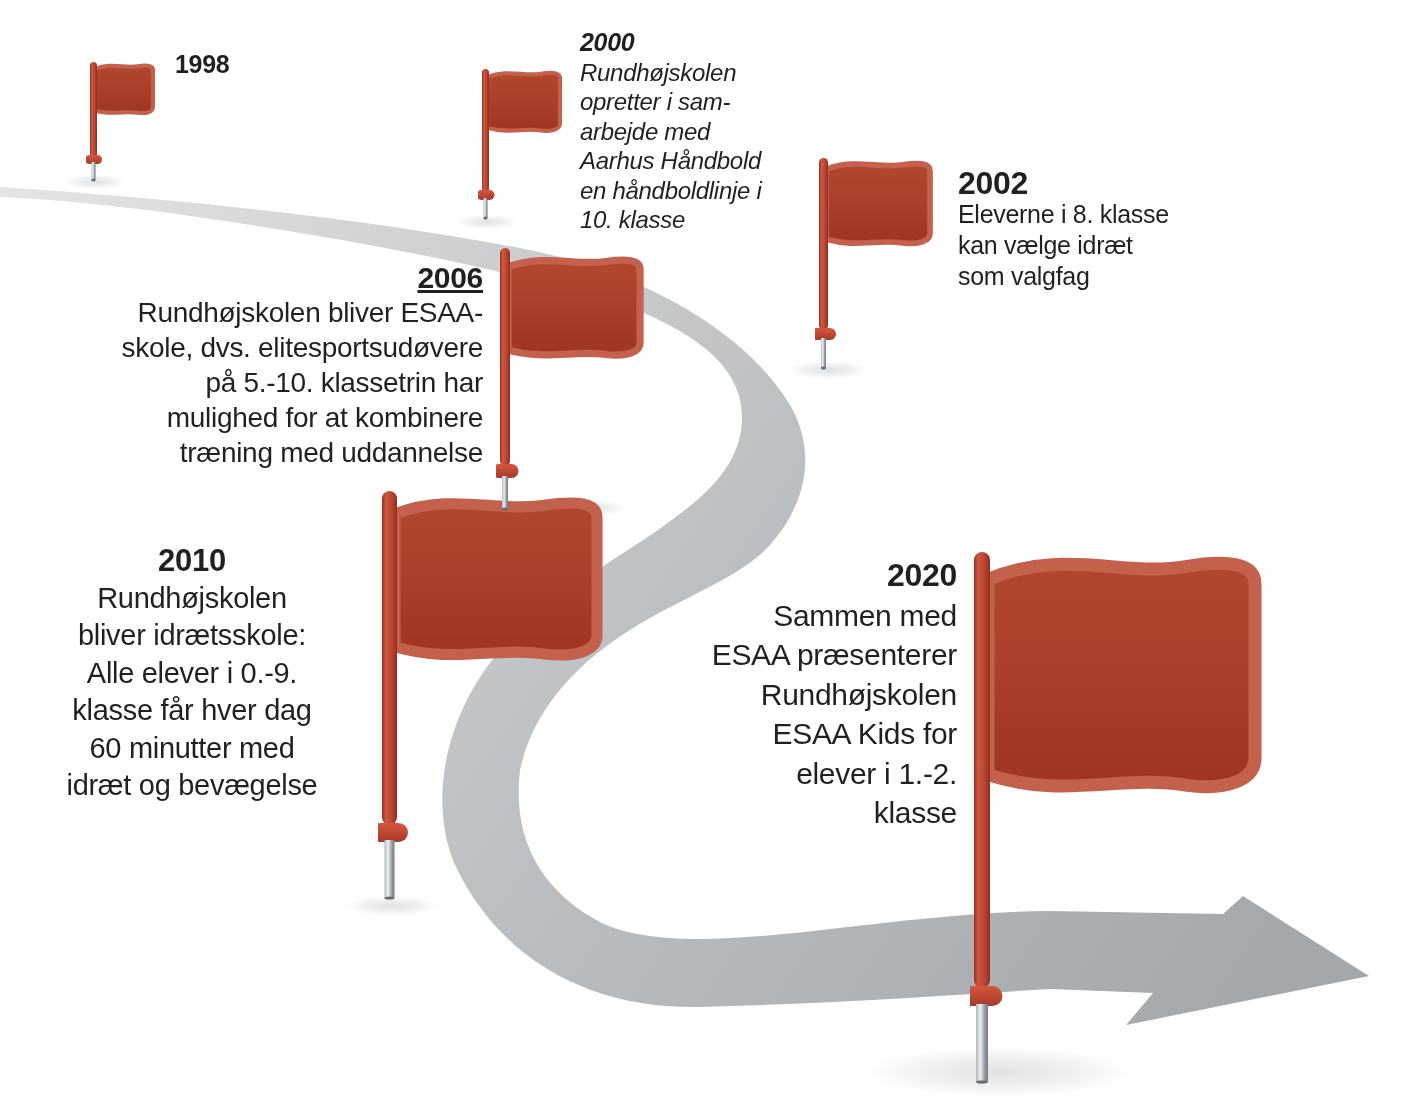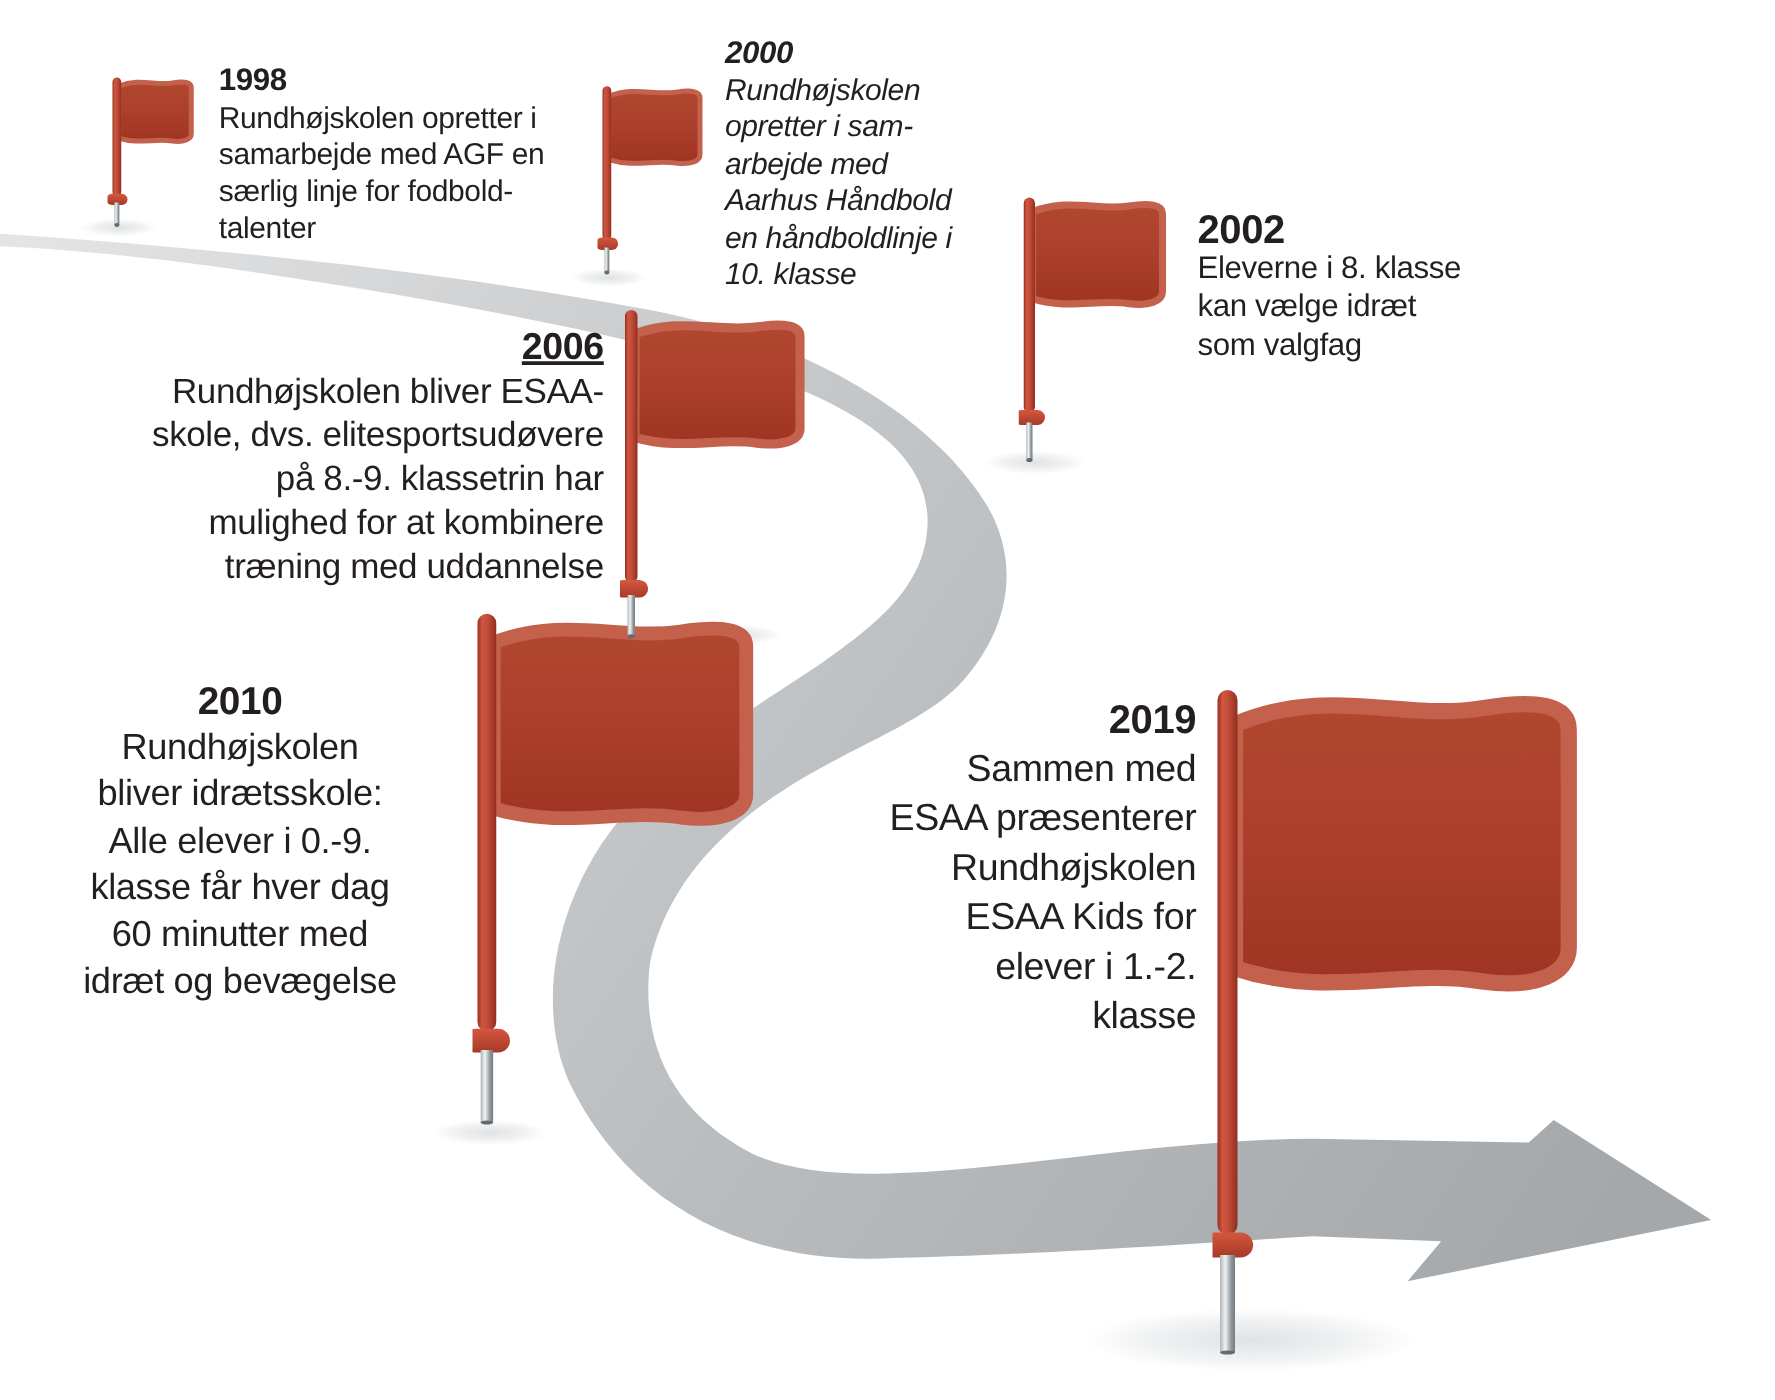--- a/index.html
+++ b/index.html
@@ -117,59 +117,55 @@
   <div class="flag" style="left:970px;top:550px;"><svg width="295" height="542" viewBox="0 0 295 542">
         <path d="M18.0,29.5 C92.8,-2.2 151.5,27.1 215.6,16.6 C258.3,9.5 285.0,13.1 285.0,34.2 L285.0,208.1 C285.0,229.3 258.3,241.0 215.6,235.1 C151.5,224.6 92.8,249.2 18.0,224.6 Z" fill="url(#clothG)" stroke="#c4614c" stroke-width="13.0" stroke-linejoin="round"></path>
         <rect x="4" y="2" width="16" height="436" rx="8" fill="url(#poleG)"></rect>
         <rect x="-8.5" y="436" width="41" height="20" rx="10" fill="url(#collarG)"></rect>
         <rect x="6" y="454" width="12" height="78" fill="url(#spikeG)"></rect>
         <ellipse cx="12" cy="532" rx="6" ry="1.6" fill="#646b70"></ellipse>
       </svg></div>
 
   <div class="milestone align-left" id="m1998">
     <div class="year">1998</div>
-    <div class="desc">Rundhøjskolen opretter i
-samarbejde med AGF en
-særlig linje for fodbold-
-talenter</div>
   </div>
   <div class="milestone align-left" id="m2000">
     <div class="year">2000</div>
     <div class="desc">Rundhøjskolen
 opretter i sam-
 arbejde med
 Aarhus Håndbold
 en håndboldlinje i
 10. klasse</div>
   </div>
   <div class="milestone align-left" id="m2002">
     <div class="year">2002</div>
     <div class="desc">Eleverne i 8. klasse
 kan vælge idræt
 som valgfag</div>
   </div>
   <div class="milestone align-right" id="m2006">
     <div class="year">2006</div>
     <div class="desc">Rundhøjskolen bliver ESAA-
 skole, dvs. elitesportsudøvere
-på 8.-9. klassetrin har
+på 5.-10. klassetrin har
 mulighed for at kombinere
 træning med uddannelse</div>
   </div>
   <div class="milestone align-right" id="m2010">
     <div class="year">2010</div>
     <div class="desc">Rundhøjskolen
 bliver idrætsskole:
 Alle elever i 0.-9.
 klasse får hver dag
 60 minutter med
 idræt og bevægelse</div>
   </div>
   <div class="milestone align-right" id="m2015">
-    <div class="year">2019</div>
+    <div class="year">2020</div>
     <div class="desc">Sammen med
 ESAA præsenterer
 Rundhøjskolen
 ESAA Kids for
 elever i 1.-2.
 klasse</div>
   </div>
 
   <svg width="0" height="0" style="position:absolute" aria-hidden="true">
     <defs>

